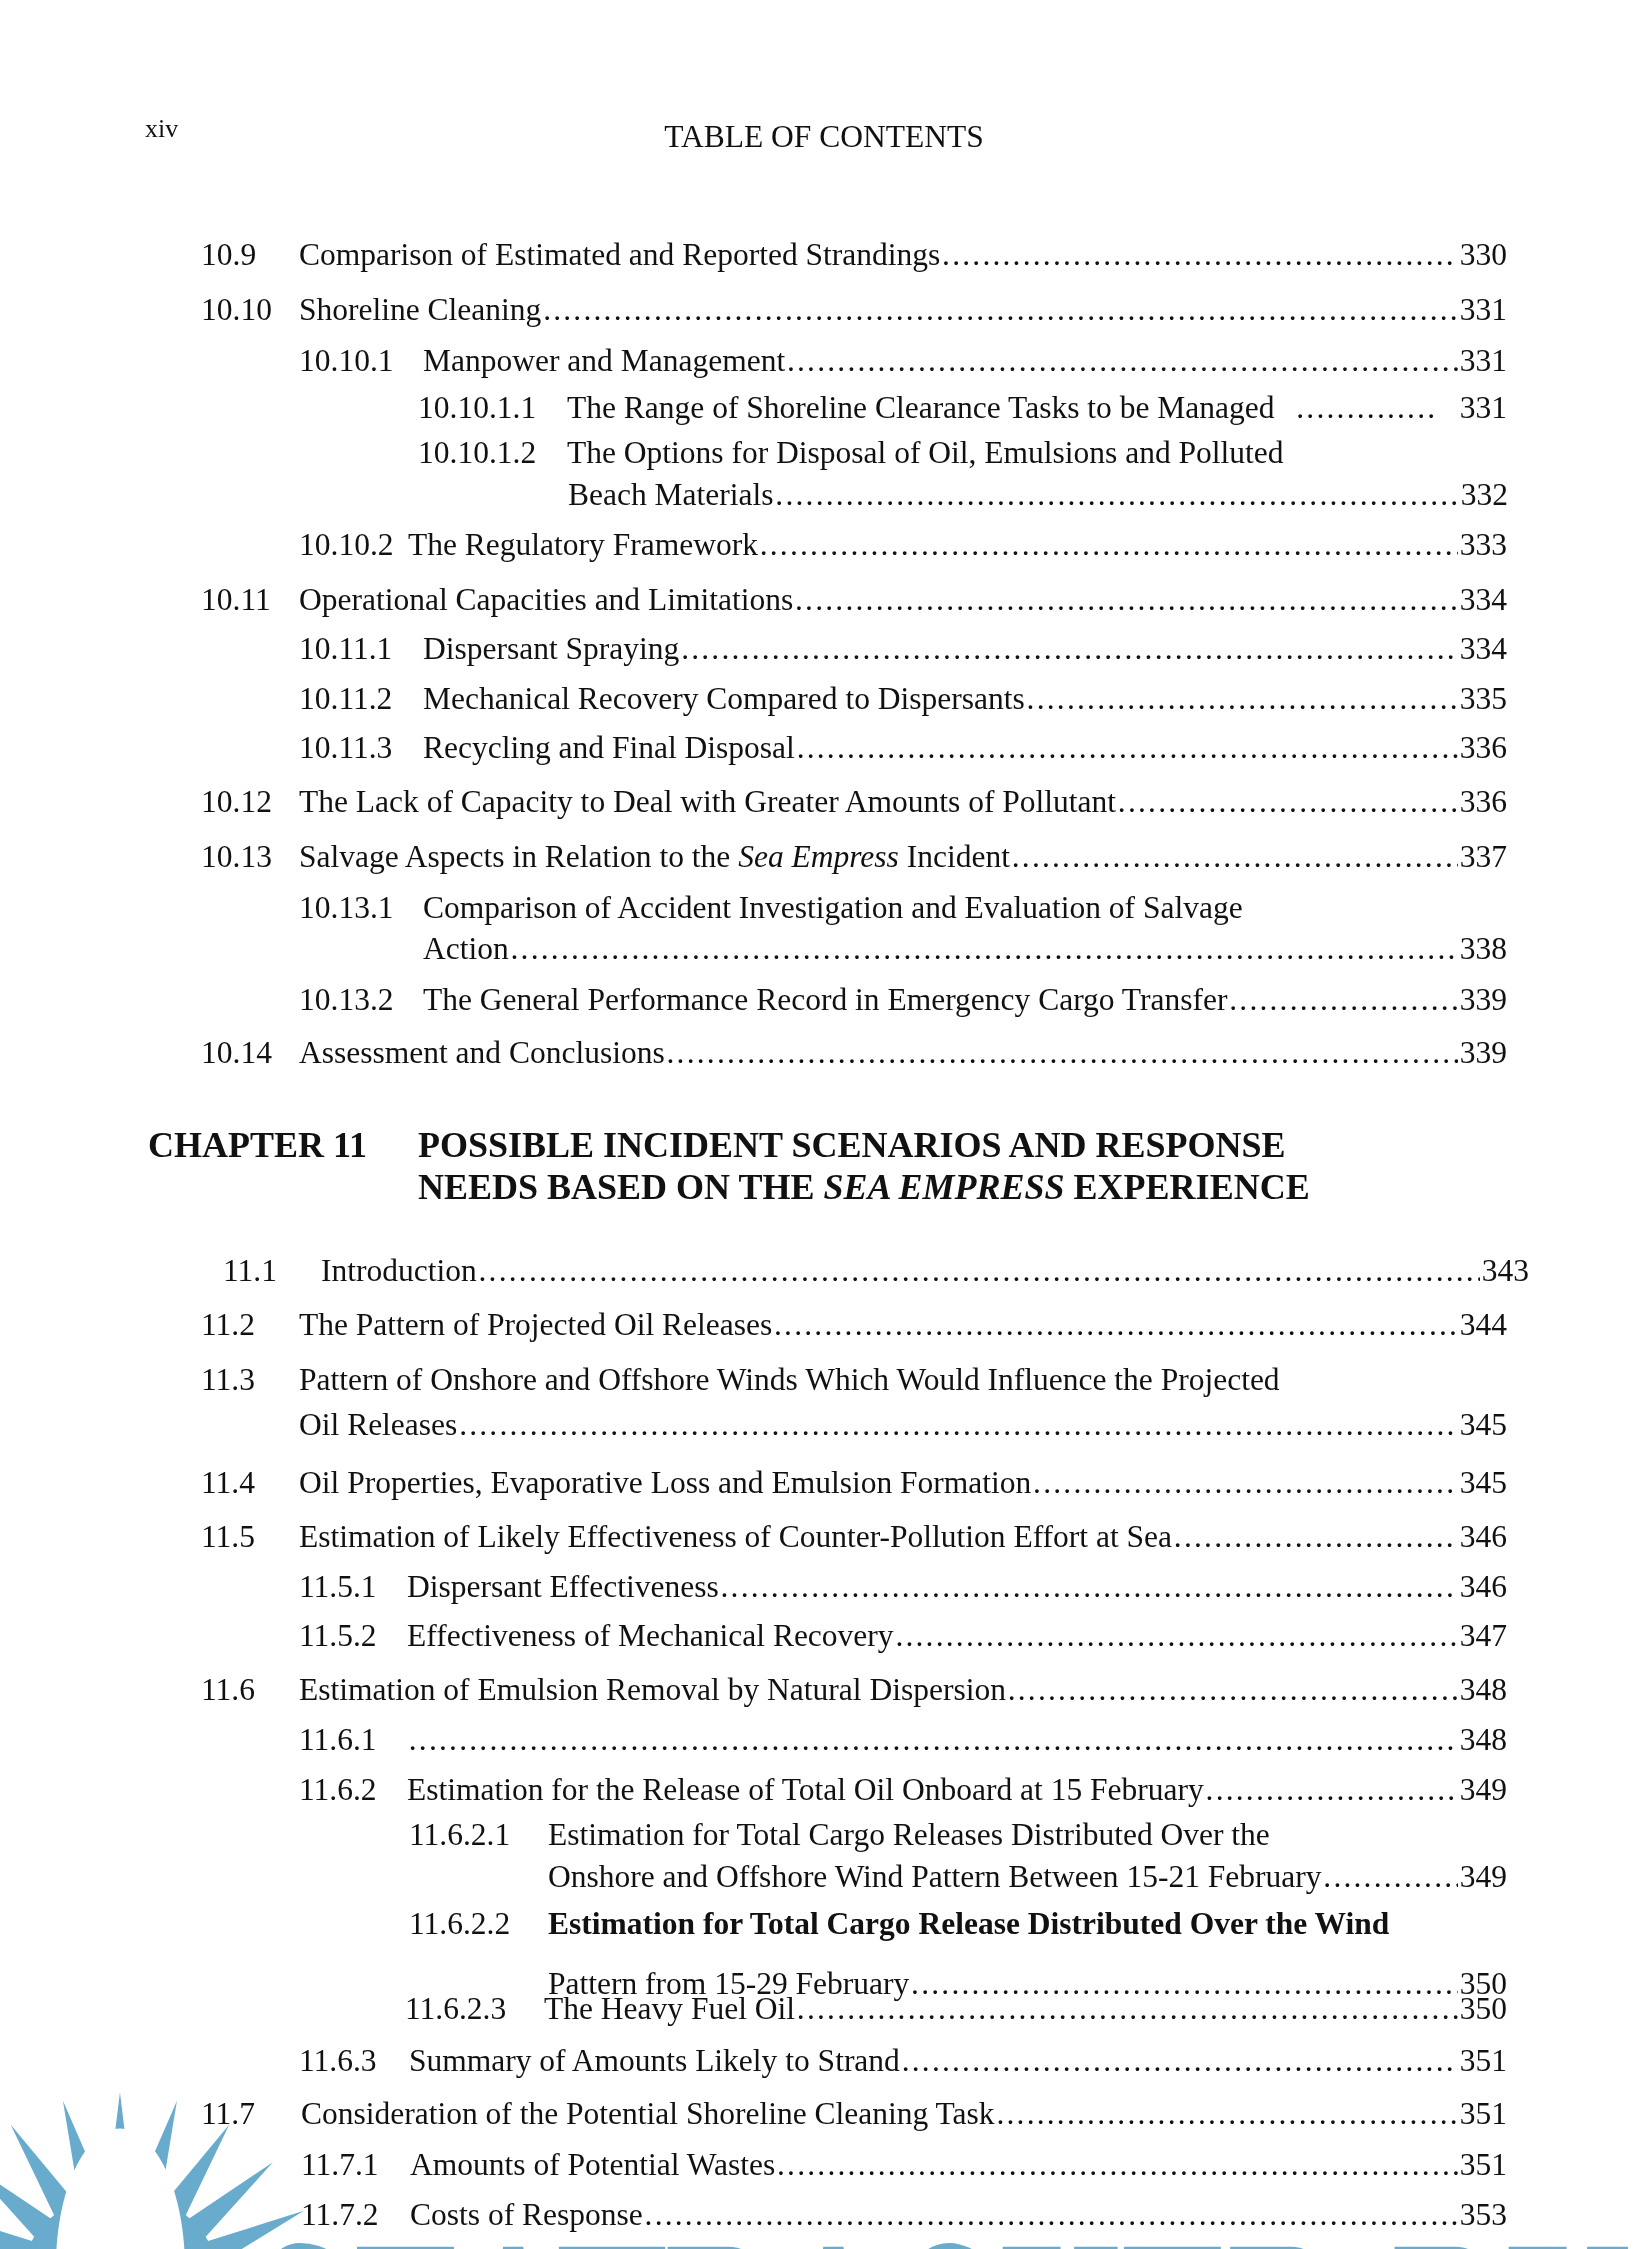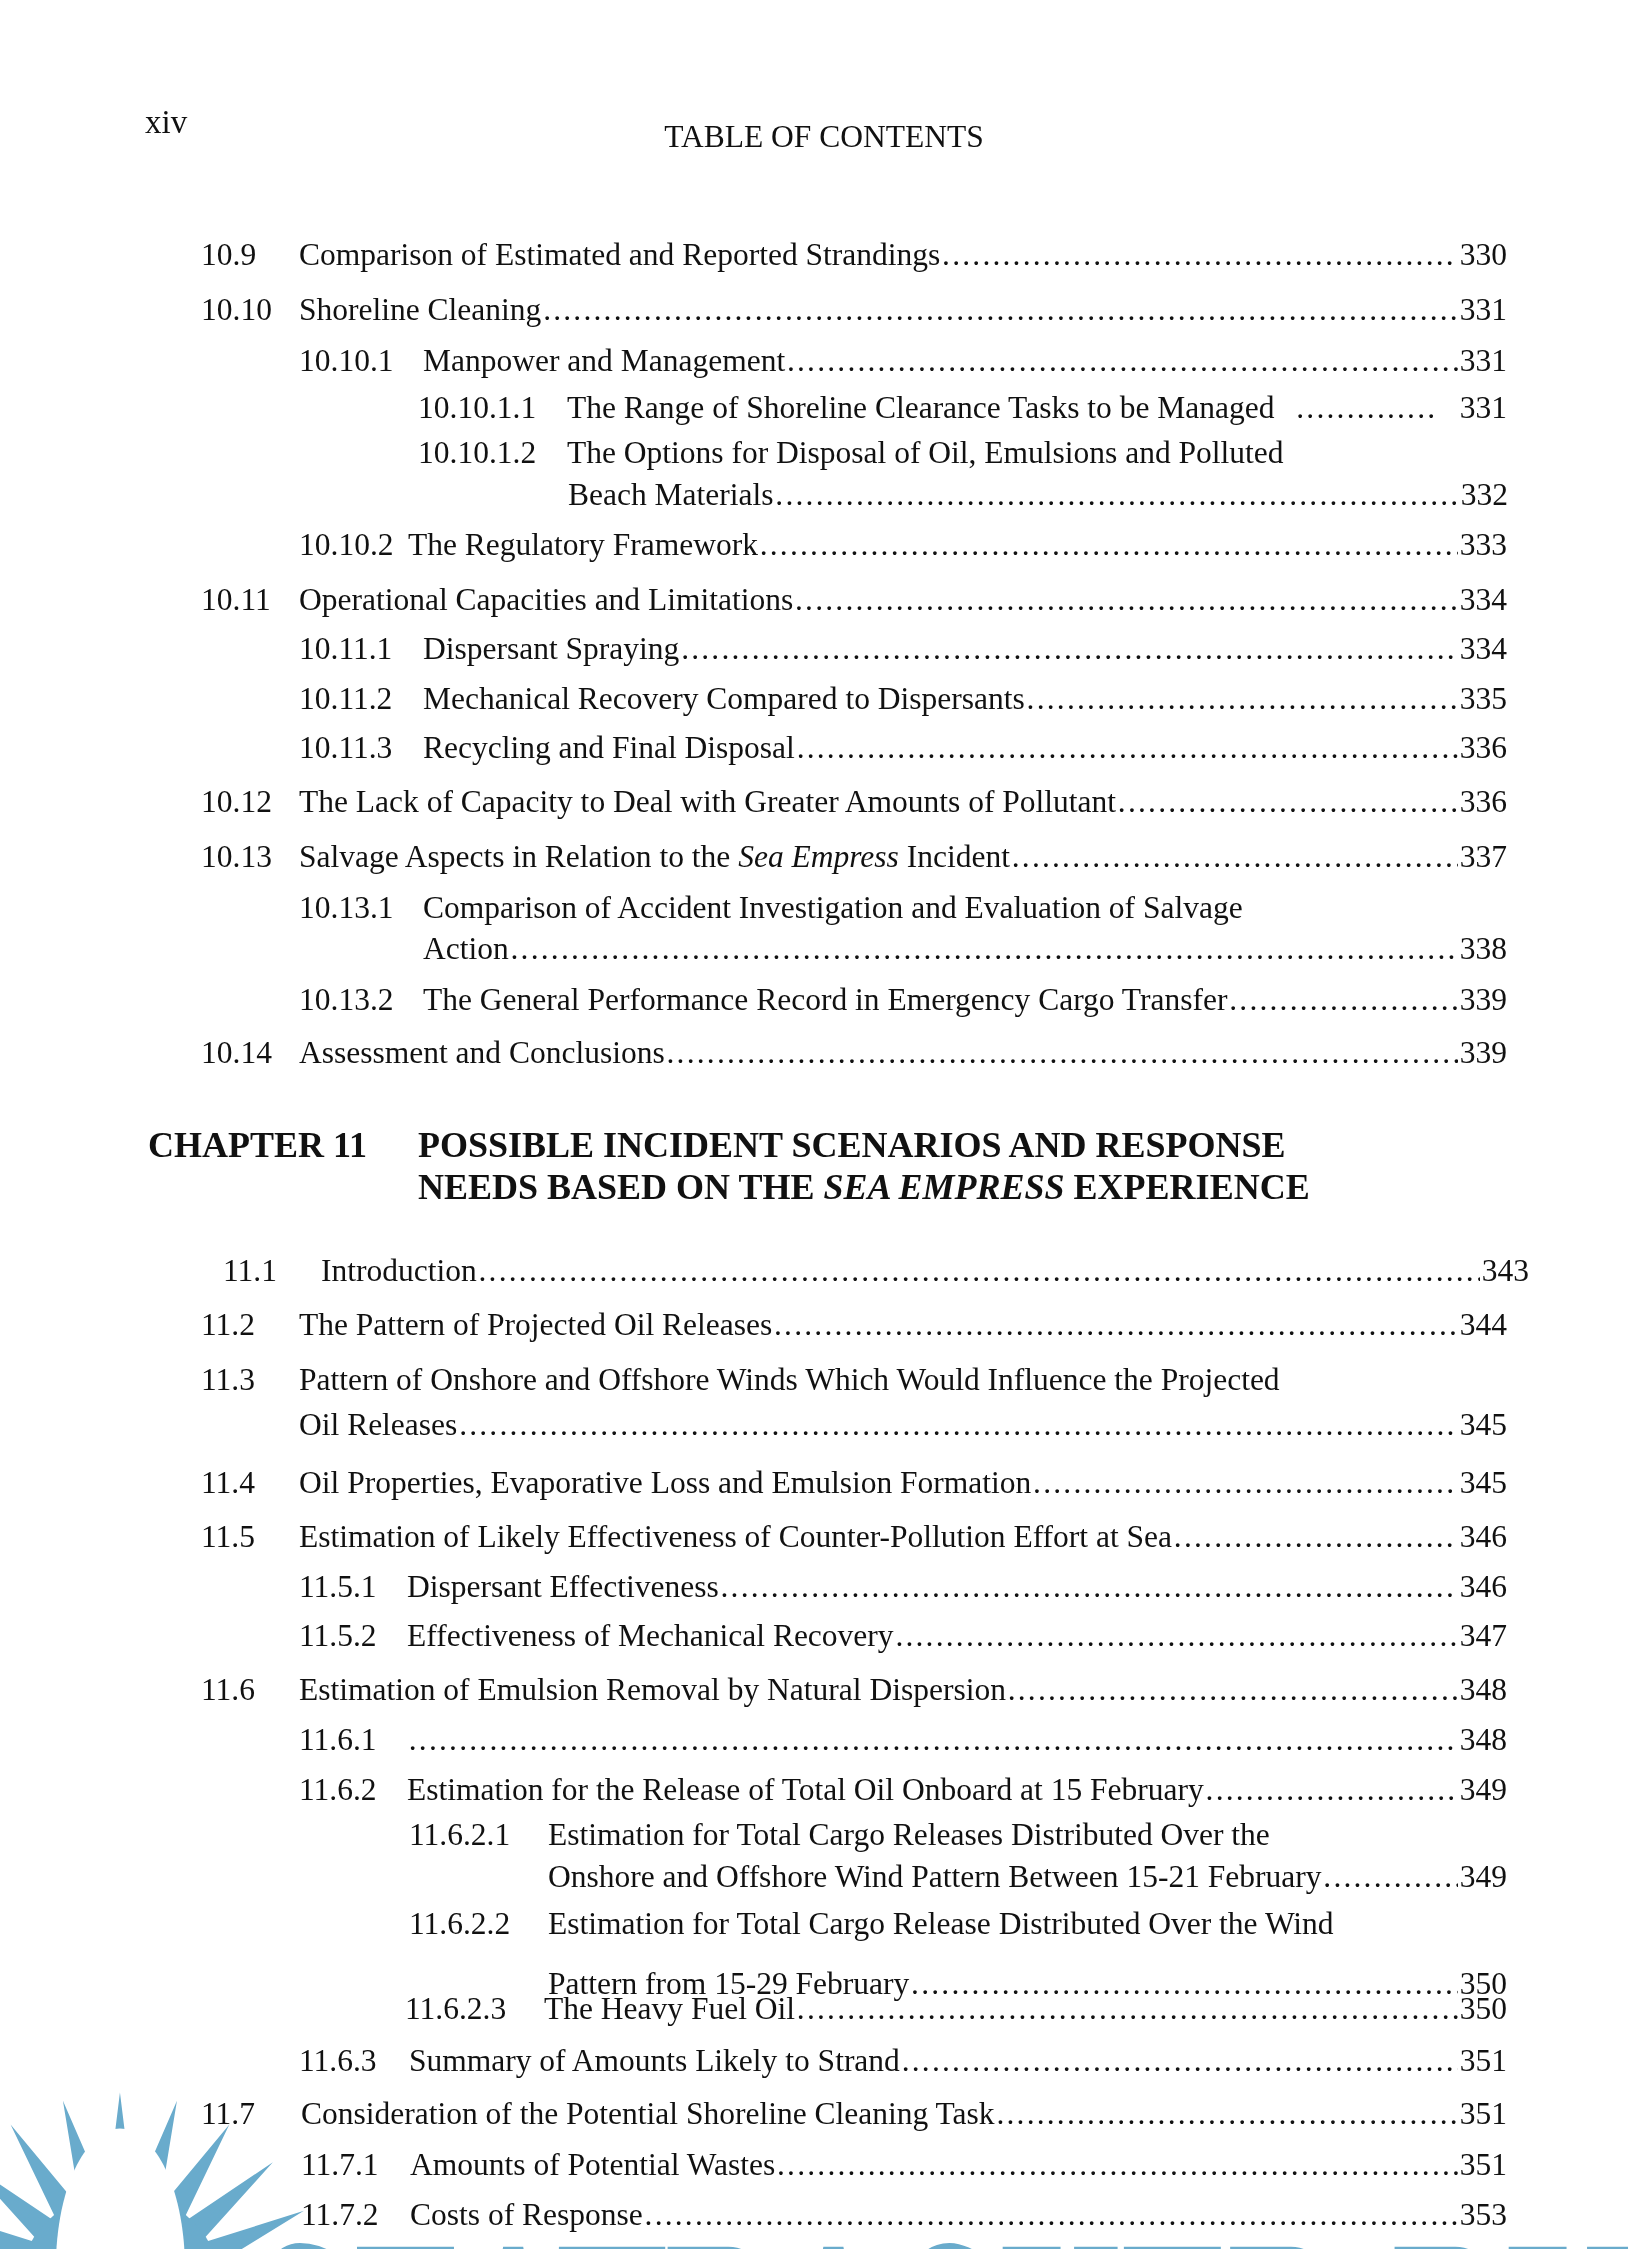--- a/index.html
+++ b/index.html
@@ -1,18 +1,18 @@
 <!DOCTYPE html>
 <html style="font-size:7.2px"><head>
 <meta charset="utf-8">
 <style>
   html, body { margin: 0; padding: 0; background: #ffffff; }
   body { width: 1648px; height: 2498px; position: relative; overflow: hidden;
          font-family: "Liberation Serif", "DejaVu Serif", serif; color: #111111; }
-  .page-num { position: absolute; left: 145px; top: 106px; font-size: 33px; line-height: 1; }
+  .page-num { position: absolute; left: 145px; top: 116px; font-size: 26px; line-height: 1; }
   .running-head { position: absolute; left: 0; width: 1648px; top: 121px; text-align: center;
                   font-size: 31.5px; line-height: 1; }
   .row { position: absolute; height: 40px; font-size: 31.5px; line-height: 40px; white-space: nowrap; }
   .num { position: absolute; left: 0; top: 0; }
   .entry { position: absolute; top: 0; display: flex; align-items: baseline; right: 0; }
   .entry .title { flex: 0 0 auto; }
   .entry .leader { flex: 1 1 auto; overflow: hidden; margin: 0 1.8px; letter-spacing: 2.2px; }
   .entry .leader::before { content: "................................................................................................................................................................................................................................................................................................................................................................................"; }
   .entry .pg { flex: 0 0 auto; }
   .entry.noleader .leader { visibility: hidden; }
@@ -255,21 +255,21 @@
     </div>
     <div class="row" style="top: 1857px; left: 548px; width: 959px;">
       <div class="entry" style="left: 0px;">
         <span class="title">Onshore and Offshore Wind Pattern Between 15-21 February</span>
         <span class="leader"></span>
         <span class="pg">349</span>
       </div>
     </div>
     <div class="row" style="top: 1904px; left: 409px; width: 1098px;">
       <span class="num">11.6.2.2</span>
-      <div class="entry noleader" style="left: 139px;">
+      <div class="entry noleader" style="left: 139px; font-weight: bold;">
         <span class="title">Estimation for Total Cargo Release Distributed Over the Wind</span>
         <span class="leader"></span>
       </div>
     </div>
     <div class="row" style="top: 1944px; left: 548px; width: 959px; margin-top: 20px;">
       <div class="entry" style="left: 0px;">
         <span class="title">Pattern from 15-29 February</span>
         <span class="leader"></span>
         <span class="pg">350</span>
       </div>

